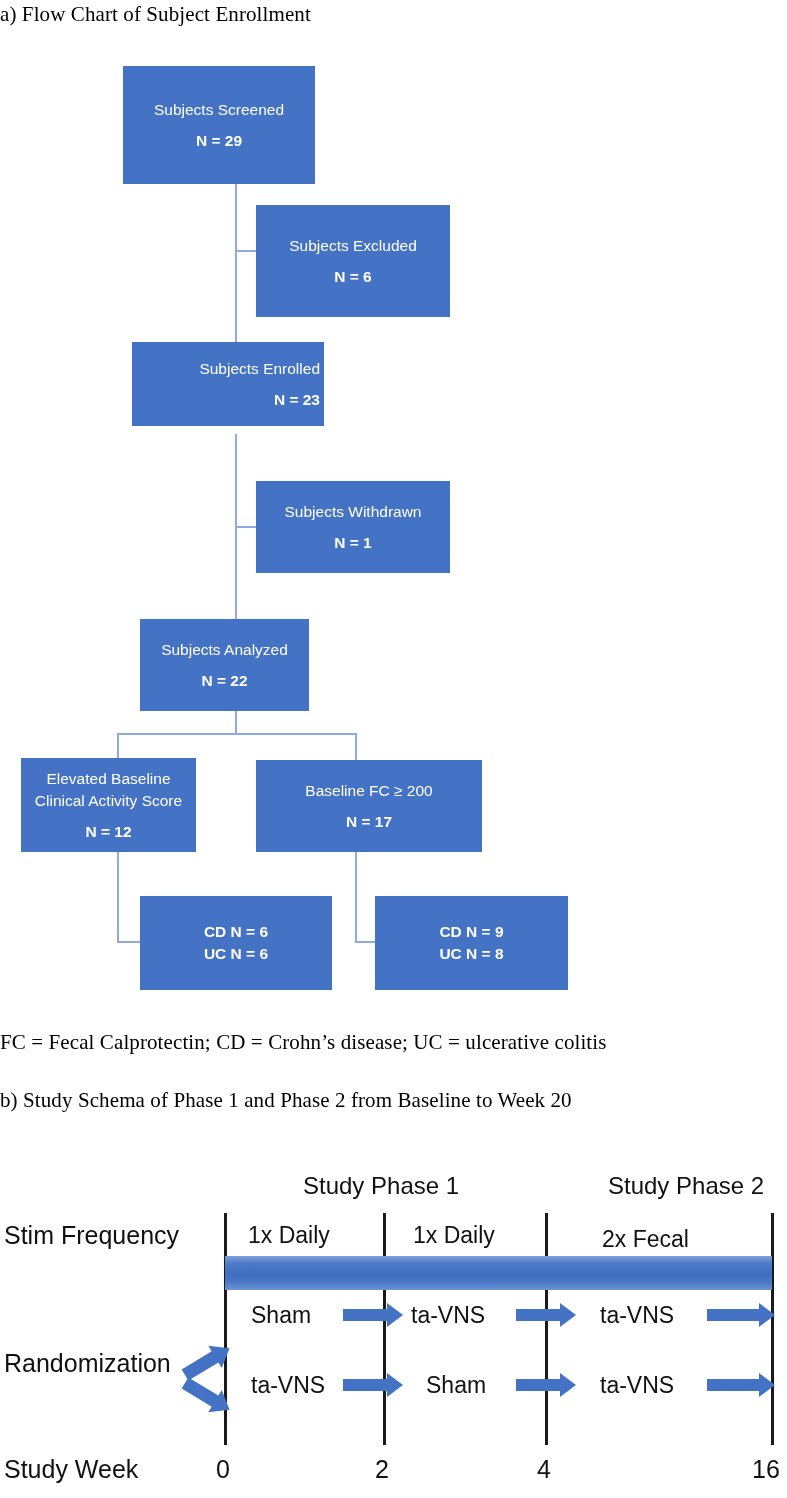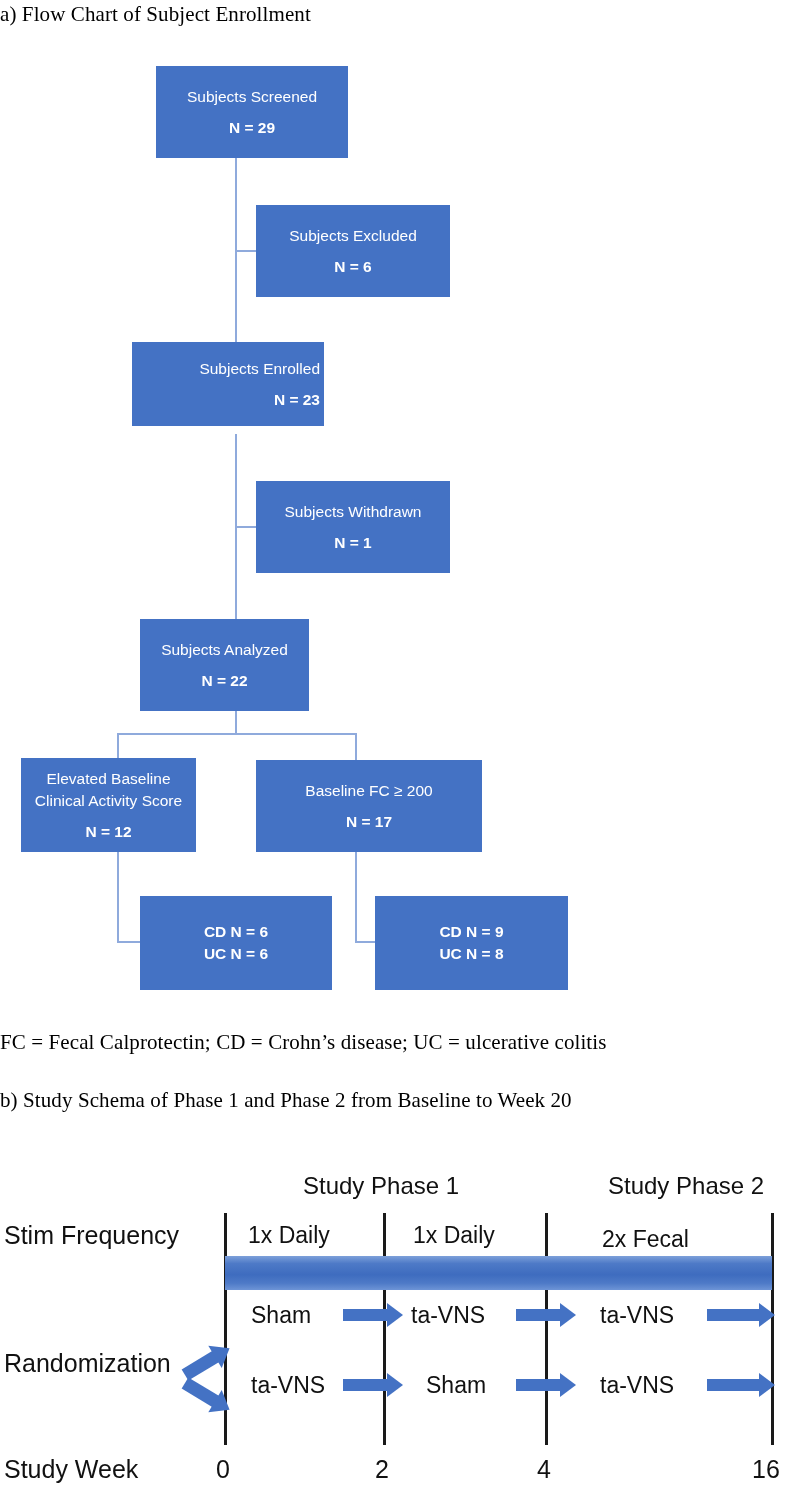--- a/index.html
+++ b/index.html
@@ -128,26 +128,26 @@
 <div class="conn h abs" style="left:117px; top:733px; width:240px;"></div>
 <div class="conn v abs" style="left:117px; top:733px; height:25px;"></div>
 <div class="conn v abs" style="left:355px; top:733px; height:27px;"></div>
 
 <div class="conn v abs" style="left:117px; top:852px; height:90px;"></div>
 <div class="conn h abs" style="left:117px; top:941px; width:24px;"></div>
 
 <div class="conn v abs" style="left:355px; top:852px; height:90px;"></div>
 <div class="conn h abs" style="left:355px; top:941px; width:21px;"></div>
 
-<div class="fc-box gap" style="left:156px; top:66px; width:192px; height:92px;">
+<div class="fc-box gap" style="left:123px; top:66px; width:192px; height:118px;">
   <span class="ln">Subjects Screened</span>
   <span class="ln n">N = 29</span>
 </div>
 
-<div class="fc-box gap" style="left:256px; top:205px; width:194px; height:92px;">
+<div class="fc-box gap" style="left:256px; top:205px; width:194px; height:112px;">
   <span class="ln">Subjects Excluded</span>
   <span class="ln n">N = 6</span>
 </div>
 
 <div class="fc-box gap" style="left:132px; top:342px; width:192px; height:84px;align-items:flex-end;">
   <span class="ln">Subjects Enrolled</span>
   <span class="ln n">N = 23</span>
 </div>
 
 <div class="fc-box gap" style="left:256px; top:481px; width:194px; height:92px;">

